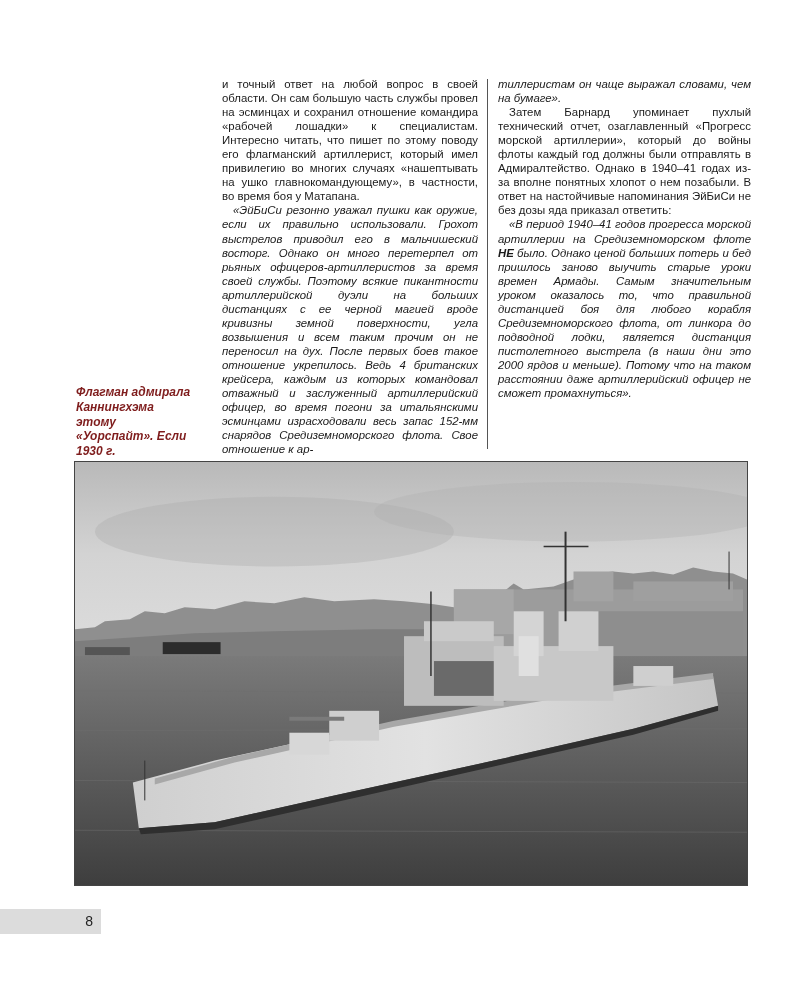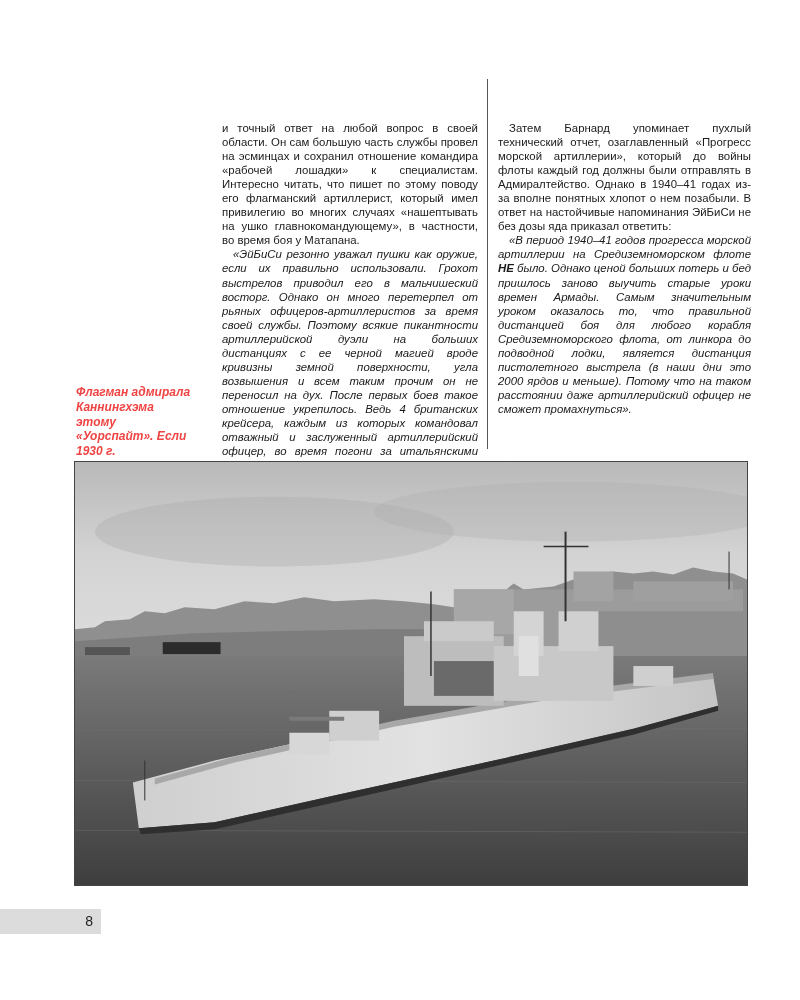--- a/index.html
+++ b/index.html
@@ -1,45 +1,46 @@
 <!DOCTYPE html>
 <html><head>
 <meta charset="utf-8">
 <style>
   html, body { margin:0; padding:0; background:#ffffff; }
   body { width:800px; height:1000px; position:relative; overflow:hidden;
          font-family:"Liberation Sans", sans-serif; color:#1a1a1a; }
   .col { position:absolute; top:77px; font-size:11.4px; line-height:14.05px;
-         text-align:justify; hyphens:manual;margin-top:44px; }
+         text-align:justify; hyphens:manual; }
   .col p { margin:0; text-indent:11px; }
   .col p.noind { text-indent:0; }
   .col p.it { font-style:italic; }
   .col1 { left:222px; width:256px; }
   .col2 { left:498px; width:253px; }
   .sep { position:absolute; left:487px; top:79px; width:1px; height:370px; background:#555; }
   .caption { position:absolute; left:76px; top:385px; width:135px; font-size:12px;
-             line-height:14.8px; font-weight:bold; font-style:italic; color:#ef4444; }
+             line-height:14.8px; font-weight:bold; font-style:italic; color:#7f1d1d; }
   .photo { position:absolute; left:74px; top:461px; width:674px; height:425px;
            border:1px solid #444; box-sizing:border-box; overflow:hidden; background:#bdbdbd; }
   .photo svg { display:block; width:100%; height:100%; }
   .pagebar { position:absolute; left:0; top:909px; width:101px; height:25px; background:#dcdcdc; }
   .pagenum { position:absolute; right:8px; top:4px; font-size:14px; color:#222; }
   b.hl { font-weight:bold; }
 </style>
 </head>
 <body>
 
 <div class="col col1">
   <p class="noind">и точный ответ на любой вопрос в своей области. Он сам большую часть службы провел на эсминцах и сохранил отношение командира «рабочей лошадки» к специалистам. Интересно читать, что пишет по этому поводу его флагманский артиллерист, который имел привилегию во многих случаях «нашептывать на ушко главнокомандующему», в частности, во время боя у Матапана.</p>
   <p class="it">«ЭйБиСи резонно уважал пушки как оружие, если их правильно использовали. Грохот выстрелов приводил его в мальчишеский восторг. Однако он много перетерпел от рьяных офицеров-артиллеристов за время своей службы. Поэтому всякие пикантности артиллерийской дуэли на больших дистанциях с ее черной магией вроде кривизны земной поверхности, угла возвышения и всем таким прочим он не переносил на дух. После первых боев такое отношение укрепилось. Ведь 4 британских крейсера, каждым из которых командовал отважный и заслуженный артиллерийский офицер, во время погони за итальянскими эсминцами израсходовали весь запас 152-мм снарядов Средиземноморского флота. Свое отношение к ар-</p>
 </div>
 
 <div class="sep"></div>
 
 <div class="col col2">
+  <p class="noind it">тиллеристам он чаще выражал словами, чем на бумаге».</p>
   <p>Затем Барнард упоминает пухлый технический отчет, озаглавленный «Прогресс морской артиллерии», который до войны флоты каждый год должны были отправлять в Адмиралтейство. Однако в 1940–41 годах из-за вполне понятных хлопот о нем позабыли. В ответ на настойчивые напоминания ЭйБиСи не без дозы яда приказал ответить:</p>
   <p class="it"><span>«В период 1940–41 годов прогресса морской артиллерии на Средиземноморском флоте </span><b class="hl">НЕ</b><span> было. Однако ценой больших потерь и бед пришлось заново выучить старые уроки времен Армады. Самым значительным уроком оказалось то, что правильной дистанцией боя для любого корабля Средиземноморского флота, от линкора до подводной лодки, является дистанция пистолетного выстрела (в наши дни это 2000 ярдов и меньше). Потому что на таком расстоянии даже артиллерийский офицер не сможет промахнуться».</span></p>
 </div>
 
 <div class="caption">
   <div>Флагман адмирала</div>
   <div>Каннингхэма</div>
   <div>этому</div>
   <div>«Уорспайт». Если</div>
   <div>1930 г.</div>

